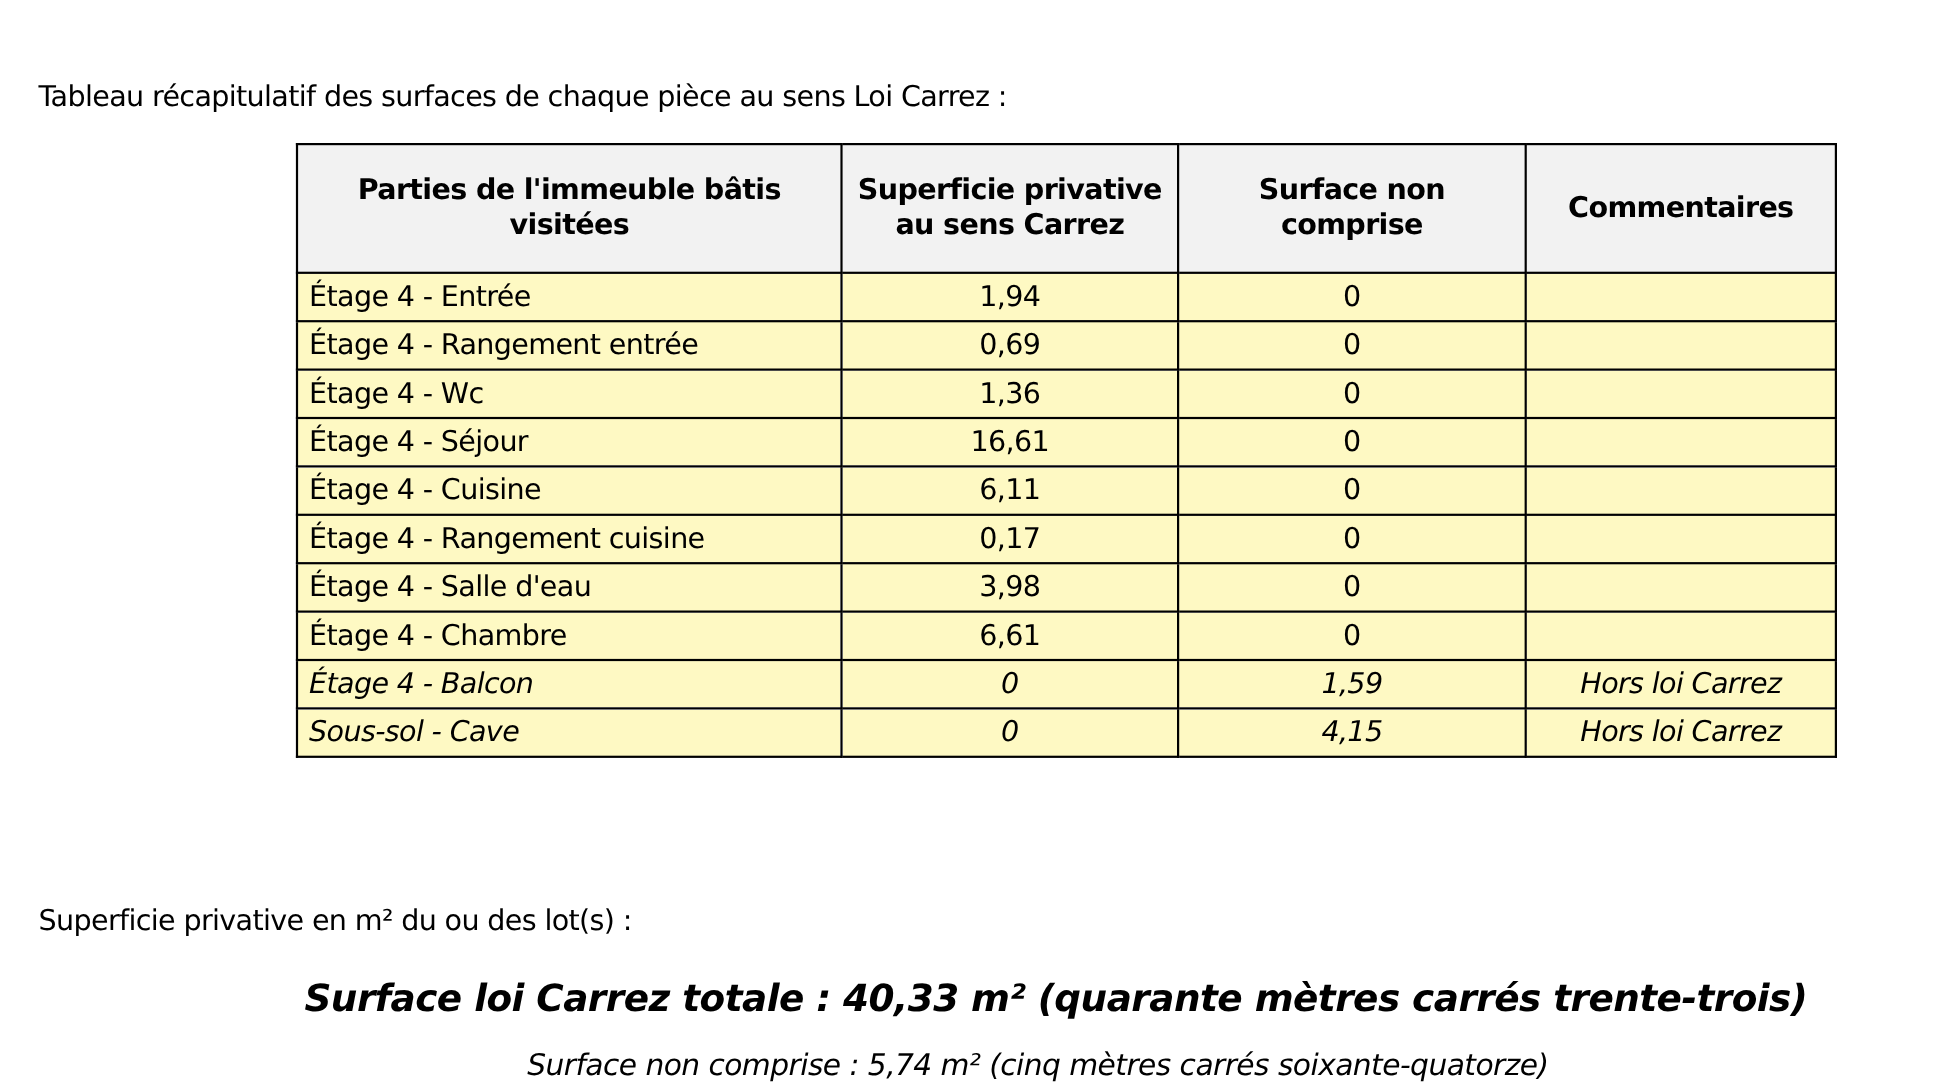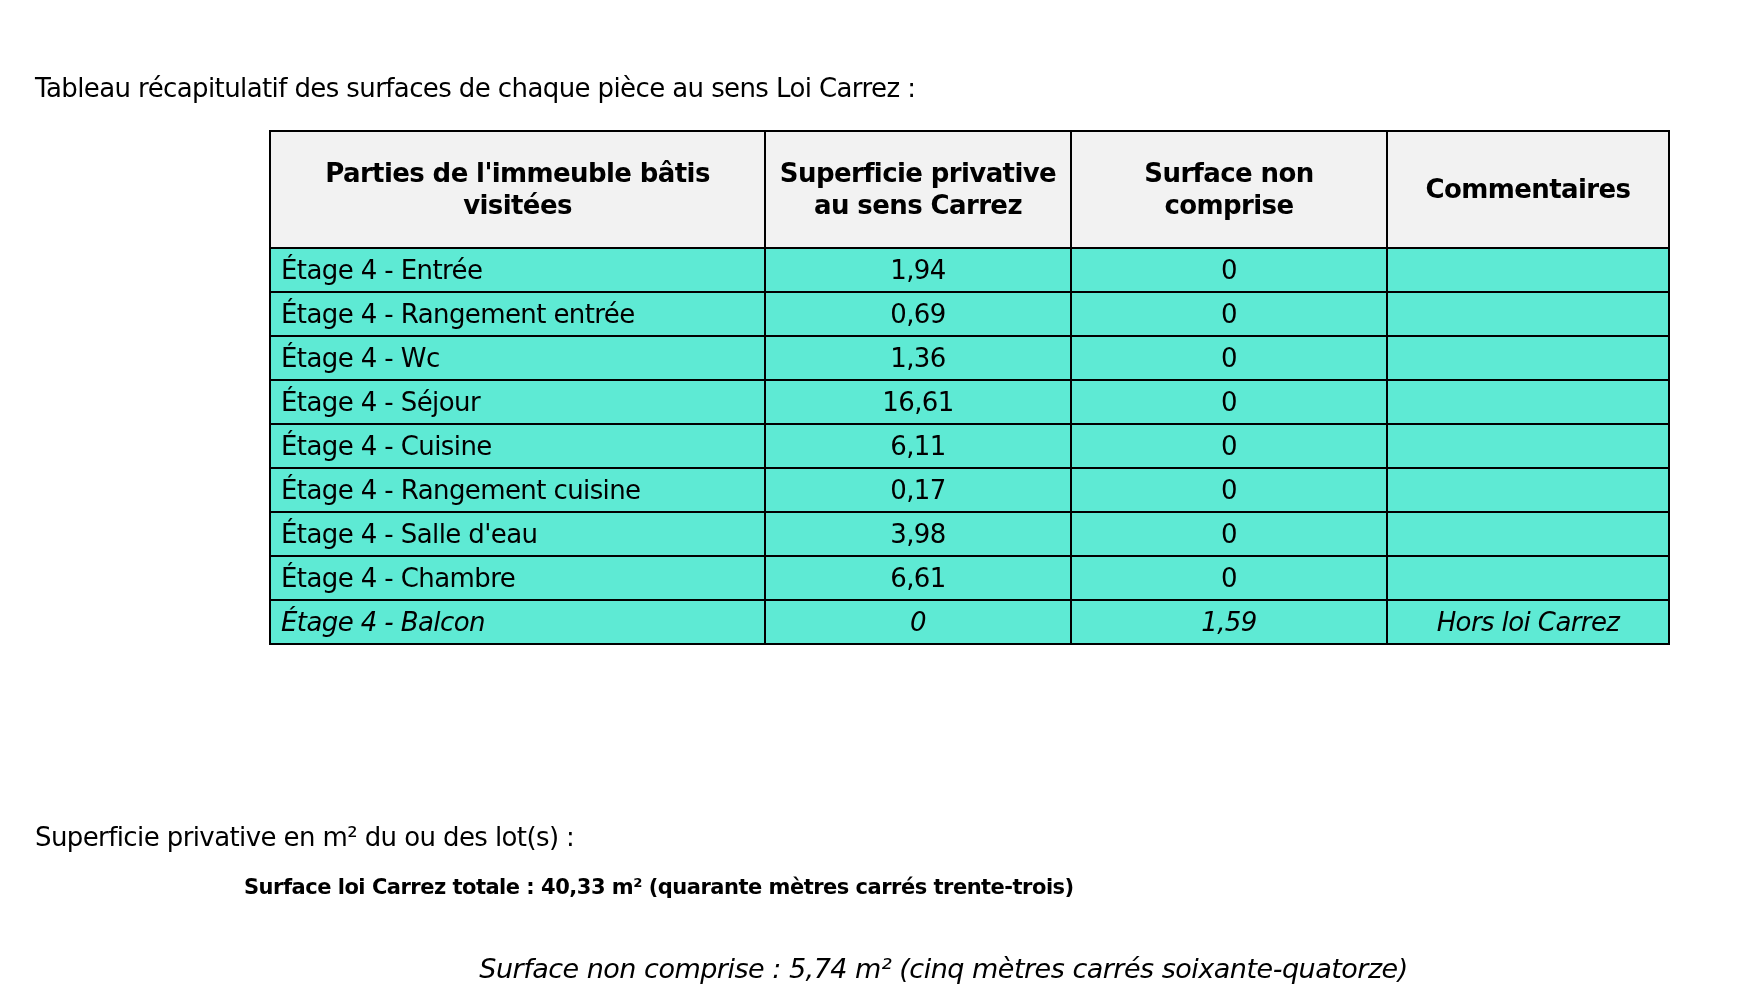--- a/index.html
+++ b/index.html
@@ -47,21 +47,21 @@
     background:var(--header-bg);
     font-weight:bold;
     text-align:center;
     height:117px;
     line-height:1.22;
     padding:8px 10px;
   }
   table.surfaces td{
     height:44px;
     padding:0 10px;
-    background:#5eead4;
+    background:#fef9c3;
   }
   col.c1{width:495px;}
   col.c2{width:306px;}
   col.c3{width:316px;}
   col.c4{width:282px;}
   td.cell-room{text-align:left;}
   td.cell-num{text-align:center;}
   td.cell-comment{text-align:center;}
   tr.hors td{font-style:italic;}
   .lots-label{
@@ -69,25 +69,26 @@
     left:35px;
     top:796px;
     font-size:26px;
     white-space:nowrap;
   }
   .total-line{
     position:absolute;
     left:244px;
     top:854px;
     width:1399px;
-    text-align:left;
-    font-size:21px;
+    text-align:right;
+    font-size:34px;
     font-weight:bold;
     letter-spacing:-0.5px;
     white-space:nowrap;
+    font-style:italic;
   }
   .excluded-line{
     position:absolute;
     left:244px;
     top:926px;
     width:1399px;
     text-align:center;
     font-size:27px;
     font-weight:normal;
     font-style:italic;
@@ -163,18 +164,24 @@
       <td class="cell-num">6,61</td>
       <td class="cell-num">0</td>
       <td class="cell-comment"></td>
     </tr>
     <tr class="hors">
       <td class="cell-room">Étage 4 - Balcon</td>
       <td class="cell-num">0</td>
       <td class="cell-num">1,59</td>
       <td class="cell-comment">Hors loi Carrez</td>
     </tr>
+    <tr class="hors">
+      <td class="cell-room">Sous-sol - Cave</td>
+      <td class="cell-num">0</td>
+      <td class="cell-num">4,15</td>
+      <td class="cell-comment">Hors loi Carrez</td>
+    </tr>
   </tbody>
 </table>
 
 <p class="lots-label">Superficie privative en m² du ou des lot(s) :</p>
 <p class="total-line">Surface loi Carrez totale : 40,33 m² (quarante mètres carrés trente-trois)</p>
 <p class="excluded-line">Surface non comprise : 5,74 m² (cinq mètres carrés soixante-quatorze)</p>
 
 </body></html>

